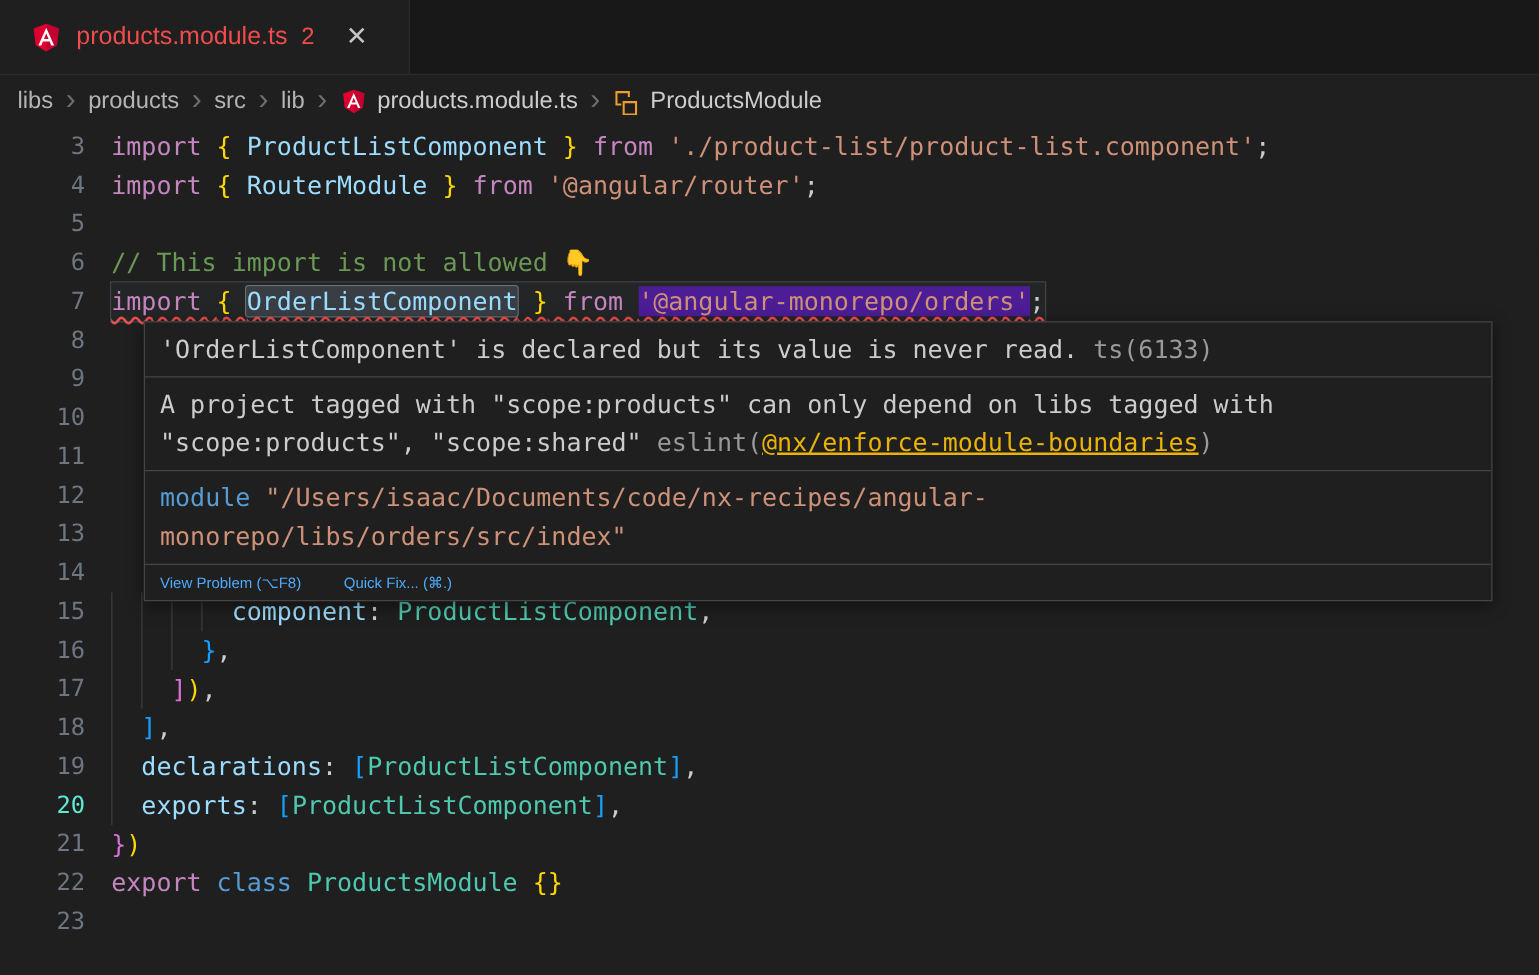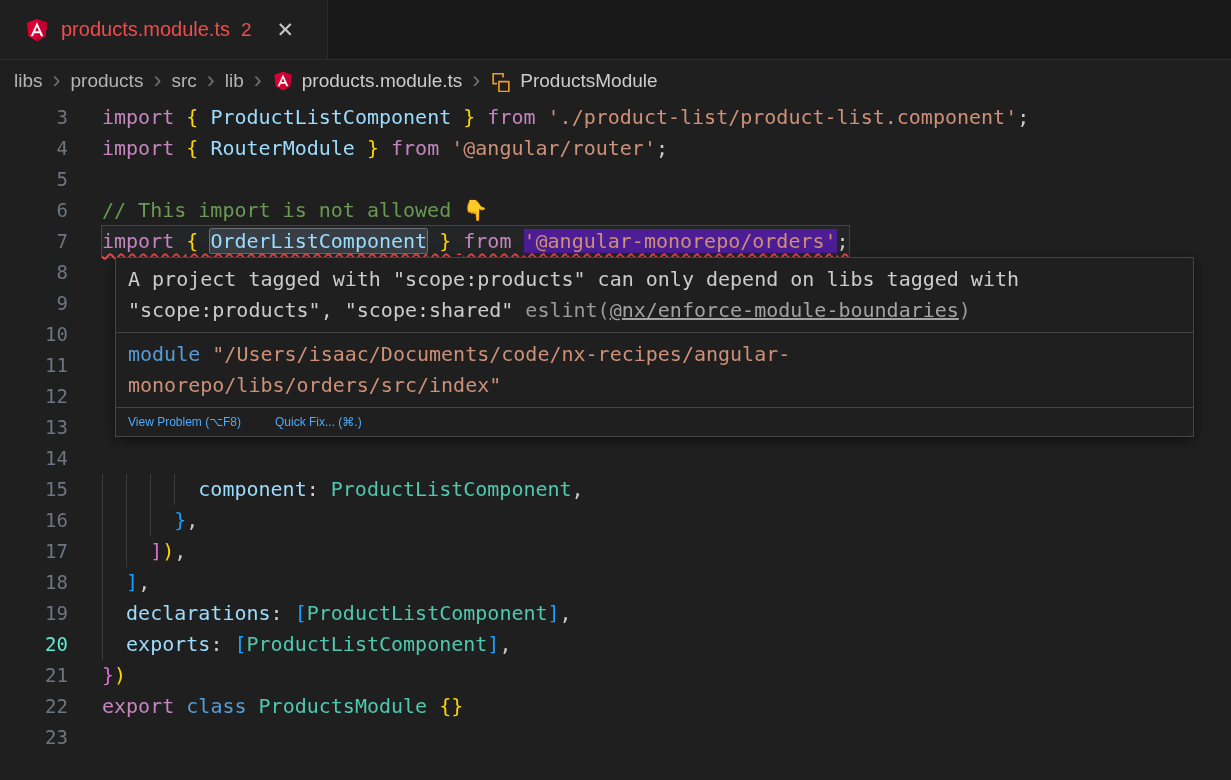--- a/index.html
+++ b/index.html
@@ -23,21 +23,21 @@
   .crumb { cursor:pointer; display:inline-flex; align-items:center; gap:8px; }
   .crumb-sep { color:#6f6f6f; font-size:24px; line-height:1; margin-top:-3px; }
   .crumb.bright { color:#cccccc; }
 
   
   .editor { position:relative;
             font-family:"DejaVu Sans Mono","Liberation Mono",monospace; font-size:20px; }
   .code-line { height:31px; line-height:31px; display:flex; white-space:pre; }
   .ln { flex:none; width:68px; text-align:right; color:#6e7681; font-size:19px; }
   .current .ln { color:#5eead4; }
-  .code { margin-left:34px; height:31px; }
+  .code { margin-left:21px; height:31px; }
   .blame { color:#6b6b6b; margin-left:64px; }
 
   
   .kw  { color:#c586c0; } .kwb { color:#569cd6; }
   .cls { color:#4ec9b0; } .icls{ color:#9cdcfe; }
   .str { color:#ce9178; } .cmt { color:#6a9955; }
   .prop{ color:#9cdcfe; } .pun { color:#cccccc; }
   .b1 { color:#ffd700; } .b2 { color:#da70d6; } .b3 { color:#179fff; }
   .code, .code span { color:#cccccc; }
   .code .kw{color:#c586c0}.code .kwb{color:#569cd6}.code .cls{color:#4ec9b0}
@@ -57,21 +57,21 @@
   .emoji { color:#fbbf24; text-decoration:none; }
 
   
   .hover-popup { position:absolute; left:115px; top:257px; width:1079px; z-index:10;
                  background:#1f1f1f; border:1px solid #454545;
                  box-shadow:0 3px 12px rgba(0,0,0,.5);
                  font-family:"DejaVu Sans Mono","Liberation Mono",monospace;
                  font-size:20px; color:#cccccc; }
   .hv-sec { padding:6px 12px; border-bottom:1px solid #454545; line-height:31px; }
   .hv-dim { color:#9a9a9a; }
-  .hv-link { color:#a3a3a3; text-decoration:underline; cursor:pointer; }
+  .hv-link { color:#eab308; text-decoration:underline; cursor:pointer; }
   .hv-kw { color:#569cd6; }
   .hv-str { color:#ce9178; }
   .hv-module { max-width:690px; overflow-wrap:break-word; }
   .hv-actions { display:flex; gap:34px; padding:7px 12px; font-size:12px;
                 font-family:"Liberation Sans","DejaVu Sans",sans-serif; }
   .hv-action { color:#4daafc; cursor:pointer; }
 </style>
 </head>
 <body>
 
@@ -135,20 +135,21 @@
       <div class="code-line"><span class="ln">18</span><span class="code"><span class="ind">  </span><span class="b3">]</span><span class="pun">,</span></span></div>
       <div class="code-line"><span class="ln">19</span><span class="code"><span class="ind">  </span><span class="prop">declarations</span><span class="pun">: </span><span class="b3">[</span><span class="cls">ProductListComponent</span><span class="b3">]</span><span class="pun">,</span></span></div>
       <div class="code-line current"><span class="ln">20</span><span class="code"><span class="ind">  </span><span class="prop">exports</span><span class="pun">: </span><span class="b3">[</span><span class="cls">ProductListComponent</span><span class="b3">]</span><span class="pun">,</span></span></div>
       <div class="code-line"><span class="ln">21</span><span class="code"><span class="b2">}</span><span class="b1">)</span></span></div>
       <div class="code-line"><span class="ln">22</span><span class="code"><span class="kw">export </span><span class="kwb">class </span><span class="cls">ProductsModule </span><span class="b1">{}</span></span></div>
       <div class="code-line"><span class="ln">23</span><span class="code"></span></div>
     </div>
 </div>
 
 <div class="hover-popup">
+  <div class="hv-sec"><span>'OrderListComponent' is declared but its value is never read.</span> <span class="hv-dim">ts(6133)</span></div>
 
   <div class="hv-sec"><span>A project tagged with "scope:products" can only depend on libs tagged with "scope:products", "scope:shared"</span> <span class="hv-dim">eslint(</span><a class="hv-link">@nx/enforce-module-boundaries</a><span class="hv-dim">)</span></div>
 
   <div class="hv-sec">
     <div class="hv-module"><span class="hv-kw">module</span> <span class="hv-str">"/Users/isaac/Documents/code/nx-recipes/angular-monorepo/libs/orders/src/index"</span></div>
   </div>
 
   <div class="hv-actions">
     <span class="hv-action">View Problem (⌥F8)</span>
     <span class="hv-action">Quick Fix... (⌘.)</span>

